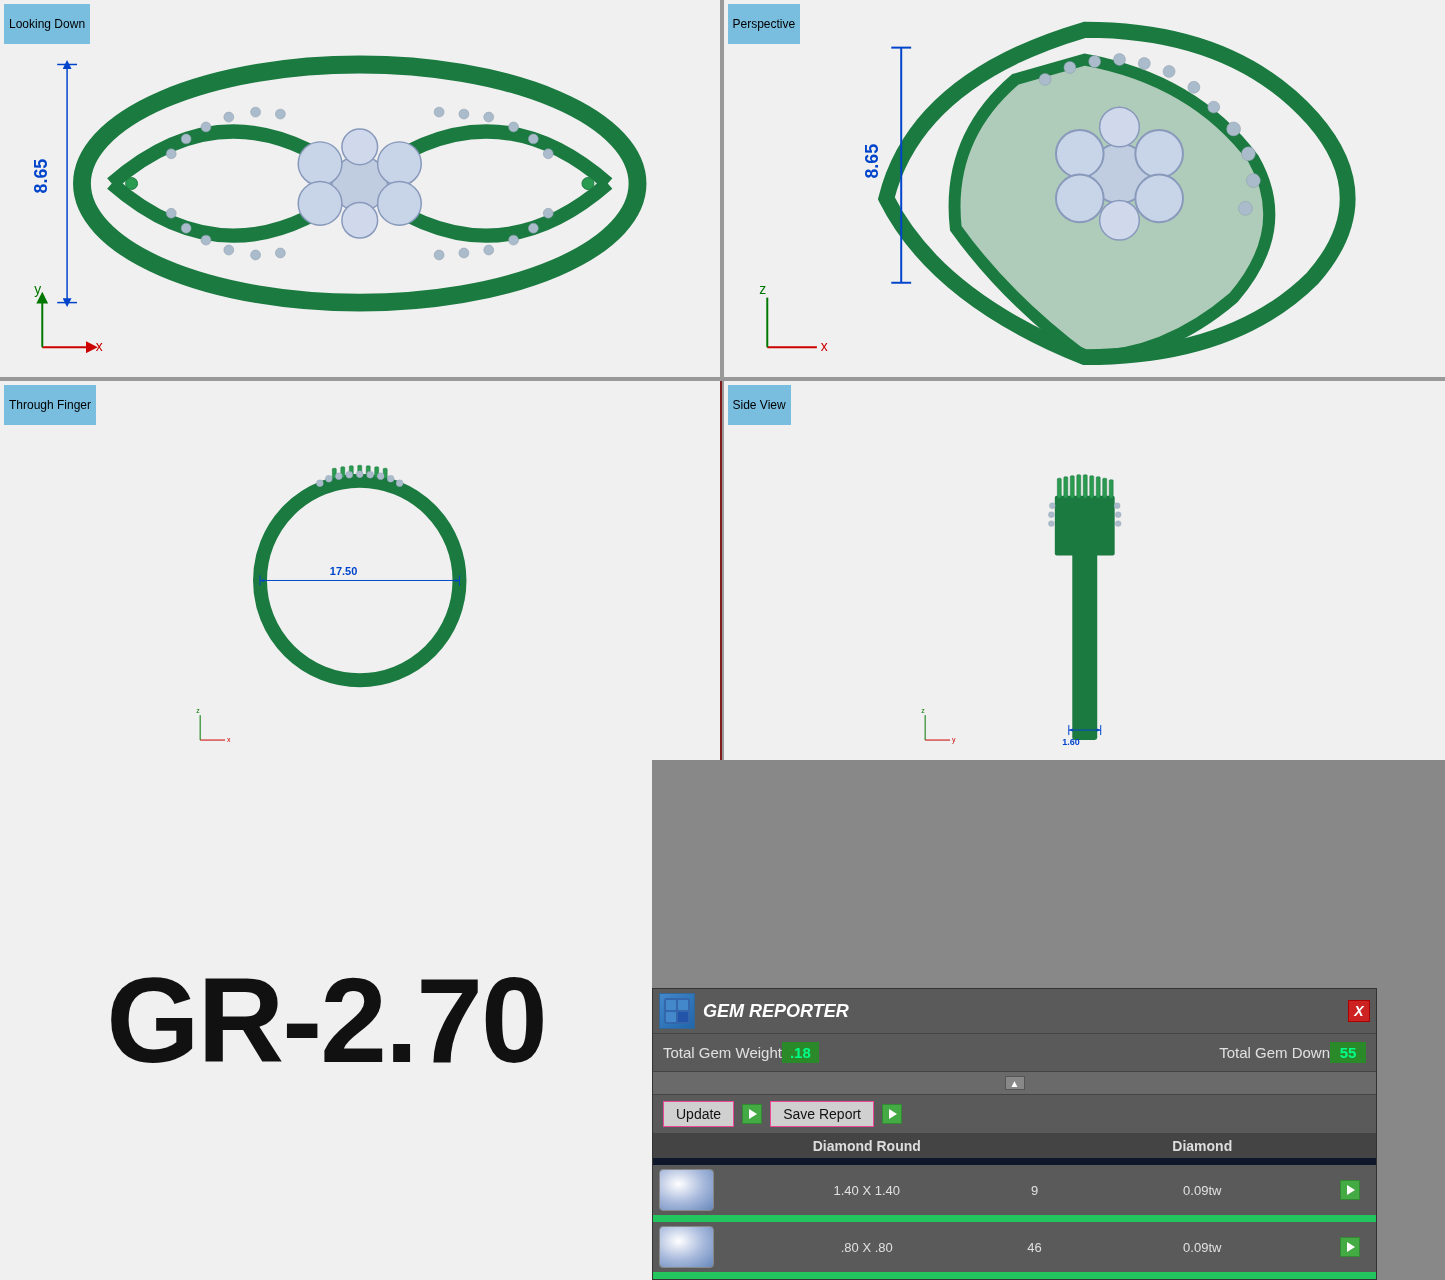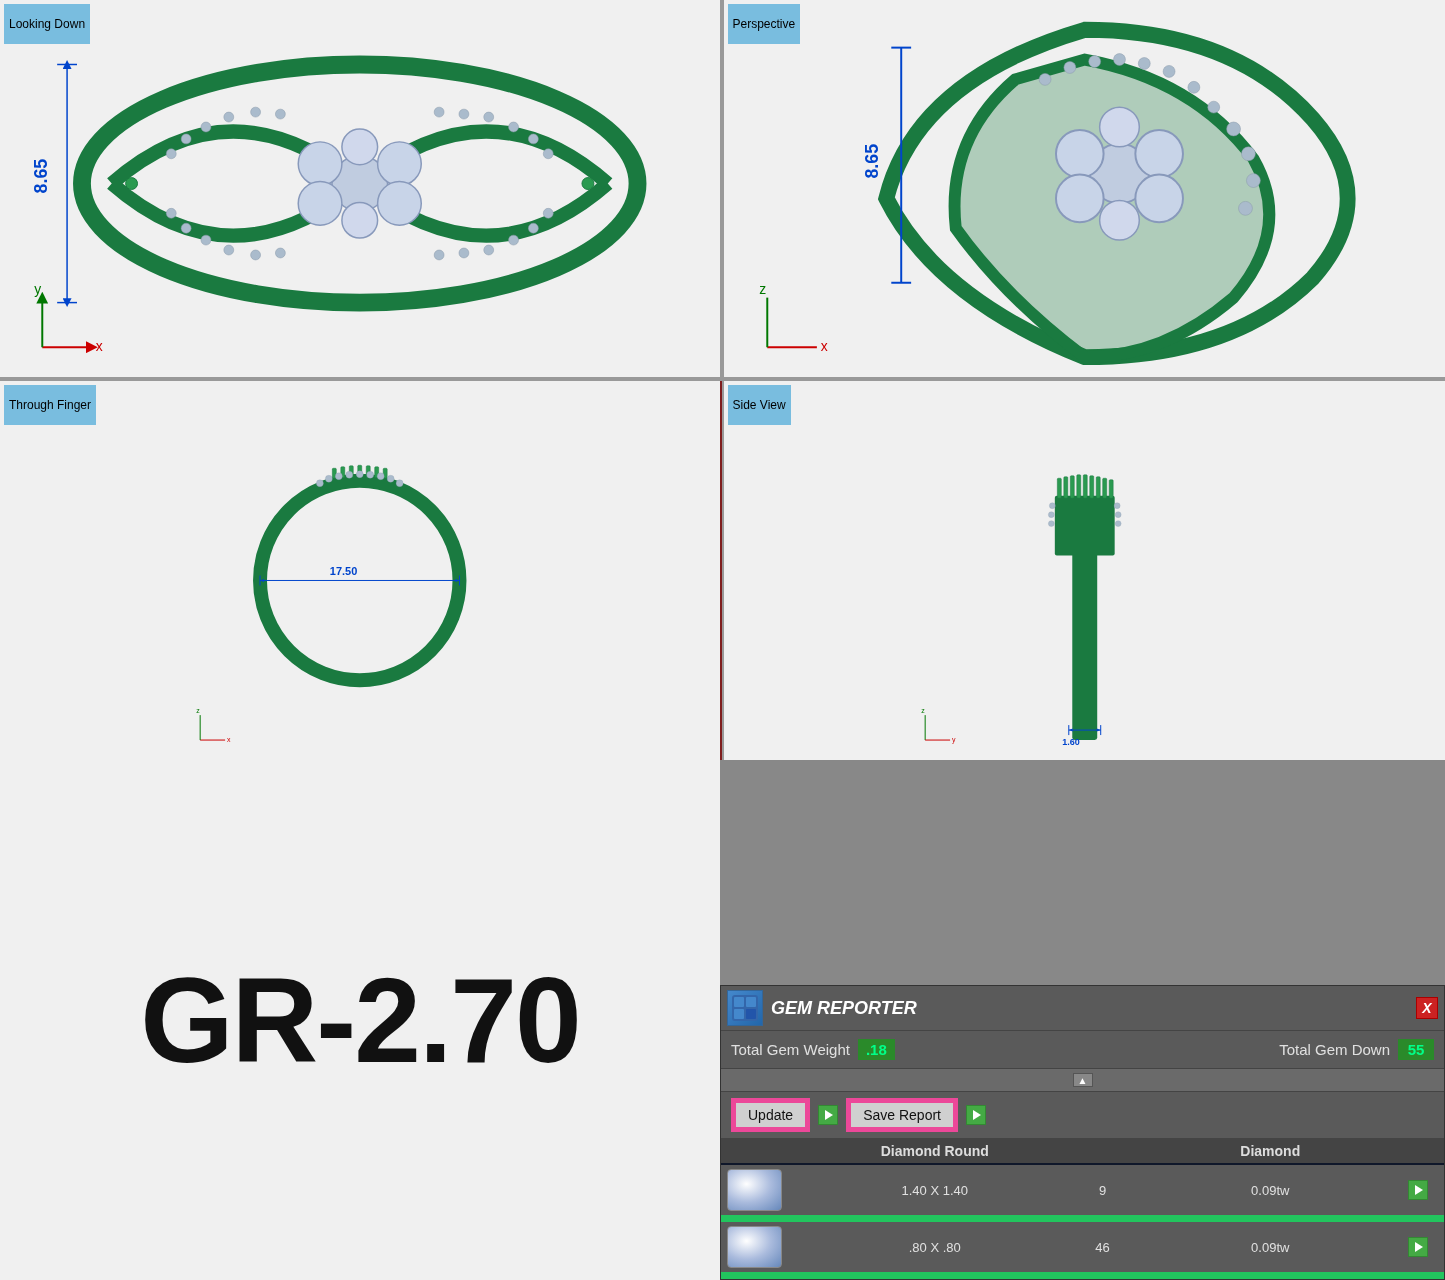--- a/index.html
+++ b/index.html
@@ -44,21 +44,21 @@
 
     
     .bottom-section {
       display: flex;
       width: 1445px;
       height: 520px;
       background: #888;
     }
 
     .gr-label-area {
-      width: 720px;
+      width: 652px;
       height: 520px;
       background: #f0f0f0;
       display: flex;
       align-items: center;
       justify-content: center;
     }
 
     .gr-label {
       font-size: 120px;
       font-weight: 900;
@@ -124,21 +124,21 @@
       align-items: center;
       justify-content: center;
       cursor: pointer;
     }
 
     .gem-reporter-stats {
       background: #5a5a5a;
       padding: 8px 10px;
       display: flex;
       align-items: center;
-      gap: 8px;
+      gap: 0;
       border-bottom: 1px solid #444;
     }
 
     .stat-label {
       color: #e0e0e0;
       font-size: 15px;
       font-weight: 500;
     }
 
     .stat-value {
@@ -181,21 +181,21 @@
       background: #5a5a5a;
       display: flex;
       align-items: center;
       padding: 6px 10px;
       gap: 8px;
       border-bottom: 1px solid #444;
     }
 
     .action-btn {
       background: #d0d0d0;
-      border: 5px solid #ec4899;
+      border: 1px solid #ec4899;
       padding: 4px 12px;
       font-size: 14px;
       color: #111;
       cursor: pointer;
       display: flex;
       align-items: center;
       gap: 4px;
     }
 
     .play-btn {
@@ -222,21 +222,21 @@
     .gem-table {
       background: #5a5a5a;
       width: 100%;
     }
 
     .gem-table-header {
       display: grid;
       grid-template-columns: 70px 1fr 60px 1fr 30px;
       background: #444;
       padding: 4px 6px;
-      border-bottom: 2px solid #0f172a;
+      border-bottom: 7px solid #0f172a;
     }
 
     .gem-table-header-cell {
       color: #ddd;
       font-size: 14px;
       font-weight: bold;
       text-align: center;
     }
 
     .gem-table-row {

